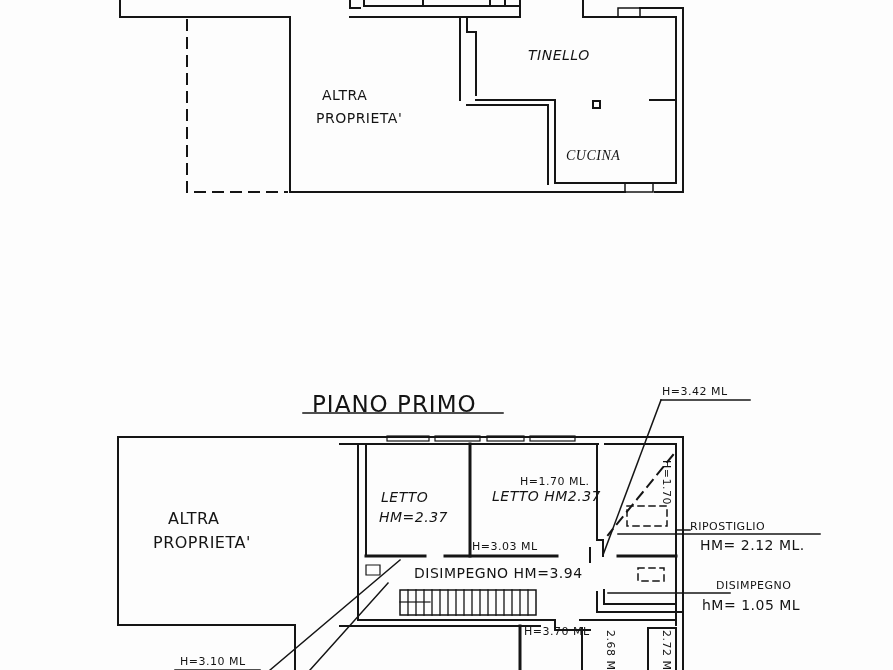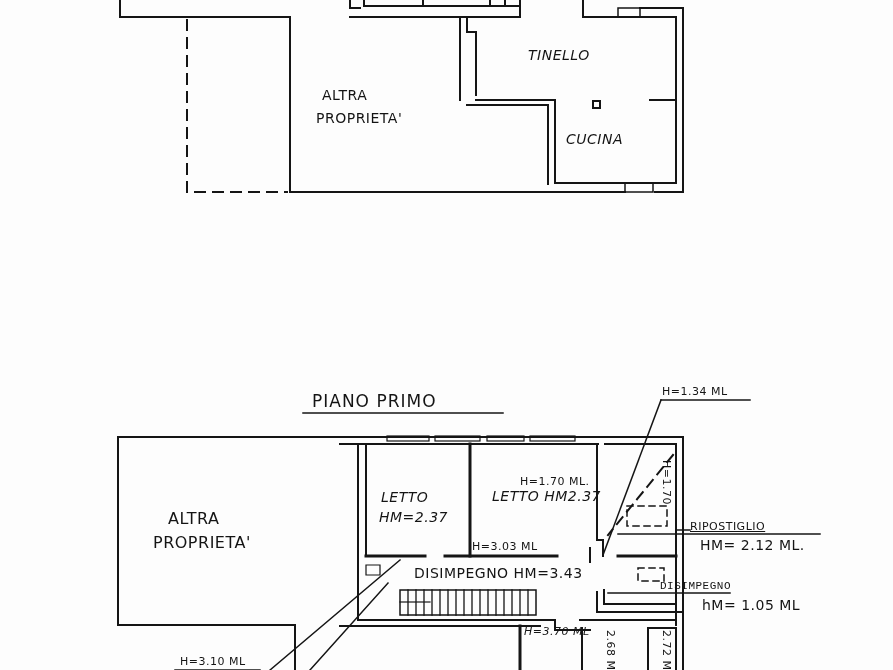--- a/index.html
+++ b/index.html
@@ -5,21 +5,21 @@
   html, body { margin: 0; padding: 0; background: #fdfdfd; }
   body { width: 893px; height: 670px; position: relative; overflow: hidden;
          font-family: "DejaVu Sans", sans-serif; color: #111; }
   svg.plan { position: absolute; left: 0; top: 0; }
   .lbl { position: absolute; font-family: "DejaVu Sans", sans-serif; font-style: italic;
          color: #141414; white-space: nowrap; letter-spacing: 0.5px; line-height: 1.1; }
   .lbl.upright { font-style: normal; }
   .lbl.sm { font-size: 11px; }
   .lbl.md { font-size: 14px; }
   .lbl.lg { font-size: 16px; }
-  .lbl.title { font-size: 17px; font-style: normal; letter-spacing: 1px; }
+  .lbl.title { font-size: 23px; font-style: normal; letter-spacing: 1px; }
   .rot { transform-origin: left top; }
 </style>
 </head>
 <body>
 
 <svg class="plan" width="893" height="670" viewBox="0 0 893 670" xmlns="http://www.w3.org/2000/svg">
   <g fill="none" stroke="#151515" stroke-width="2" stroke-linecap="square">
 
     <g>
 
@@ -109,43 +109,43 @@
       <path d="M388 583 L310 670" stroke-width="1.5"></path>
       <path d="M175 670 H260" stroke-width="1.5"></path>
       <path d="M676 530 H690" stroke-width="1.5"></path>
     </g>
   </g>
 </svg>
 
 <div class="lbl upright md" style="left:322px; top:88px;">ALTRA</div>
 <div class="lbl upright md" style="left:316px; top:111px;">PROPRIETA'</div>
 <div class="lbl md" style="left:528px; top:48px;text-align:center;">TINELLO</div>
-<div class="lbl md" style="left:566px; top:132px;">CUCINA</div>
+<div class="lbl md" style="left:566px; top:148px;font-family:Liberation Serif, serif;">CUCINA</div>
 
 <div class="lbl title" style="left:312px; top:392px;">PIANO PRIMO</div>
 
 <div class="lbl upright lg" style="left:168px; top:510px;">ALTRA</div>
 <div class="lbl upright lg" style="left:153px; top:534px;">PROPRIETA'</div>
 
 <div class="lbl md" style="left:381px; top:490px;font-style:italic;">LETTO</div>
 <div class="lbl md" style="left:379px; top:510px;">HM=2.37</div>
 
 <div class="lbl md" style="left:484px; top:489px;margin-left:8px;">LETTO HM2.37</div>
 
 <div class="lbl sm upright" style="left:520px; top:448px;margin-top:28px;">H=1.70 ML.</div>
 <div class="lbl sm upright" style="left:472px; top:541px;">H=3.03 ML</div>
 
-<div class="lbl sm upright" style="left:662px; top:386px;">H=1.34 ML</div>
+<div class="lbl sm upright" style="left:662px; top:386px;">H=3.42 ML</div>
 <div class="lbl sm upright rot" style="left:672px; top:460px; transform: rotate(90deg);">H=1.70</div>
 
-<div class="lbl sm upright" style="left:690px; top:521px;text-decoration:underline;">RIPOSTIGLIO</div>
+<div class="lbl sm upright" style="left:690px; top:521px;">RIPOSTIGLIO</div>
 <div class="lbl md upright" style="left:700px; top:538px;">HM= 2.12 ML.</div>
 
-<div class="lbl md upright" style="left:414px; top:566px;">DISIMPEGNO HM=3.43</div>
+<div class="lbl md upright" style="left:414px; top:566px;">DISIMPEGNO HM=3.94</div>
 
-<div class="lbl sm upright" style="left:660px; top:580px;font-family:Liberation Mono, monospace;">DISIMPEGNO</div>
+<div class="lbl sm upright" style="left:716px; top:580px;">DISIMPEGNO</div>
 <div class="lbl md upright" style="left:702px; top:598px;">hM= 1.05 ML</div>
 
-<div class="lbl sm upright" style="left:524px; top:626px;font-style:italic;">H=3.70 ML</div>
+<div class="lbl sm upright" style="left:524px; top:626px;">H=3.70 ML</div>
 <div class="lbl sm upright rot" style="left:616px; top:630px; transform: rotate(90deg);">2.68 ML</div>
 <div class="lbl sm upright rot" style="left:672px; top:630px; transform: rotate(90deg);">2.72 ML</div>
 
 <div class="lbl sm upright" style="left:180px; top:656px;">H=3.10 ML</div>
 
 </body></html>

